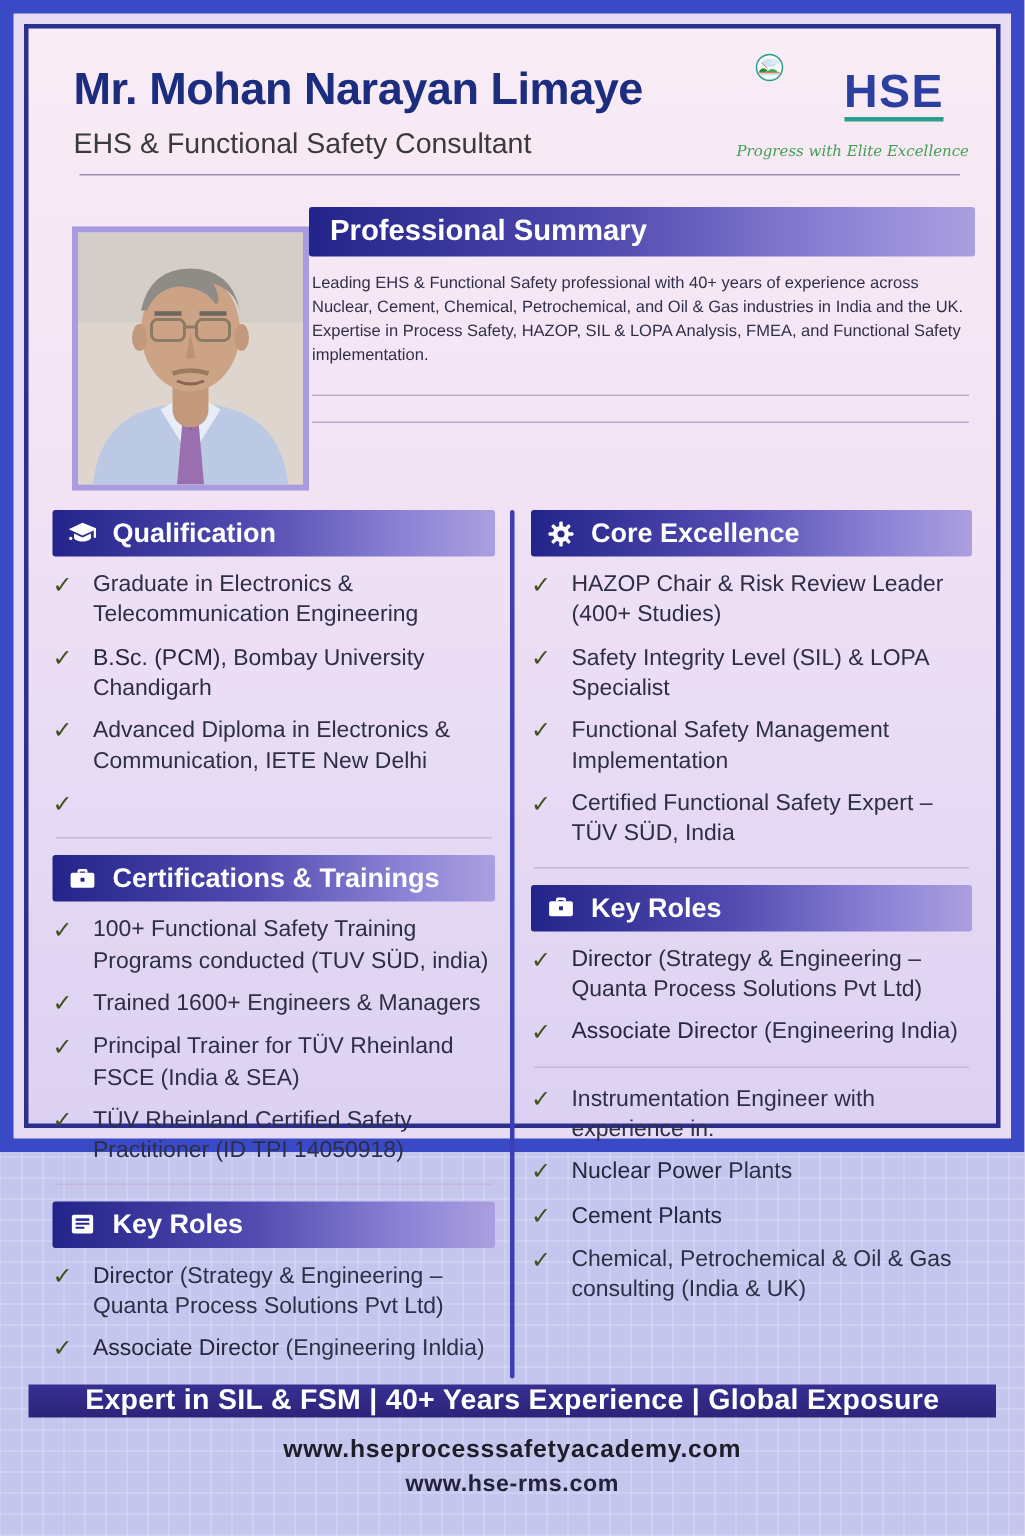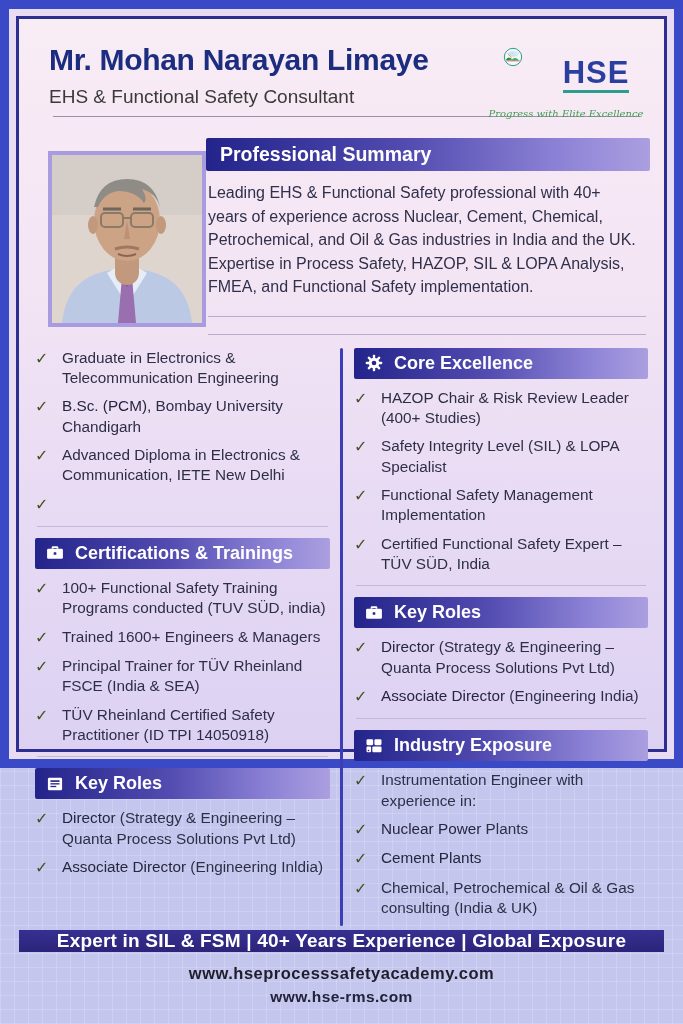--- a/index.html
+++ b/index.html
@@ -23,41 +23,41 @@
     border: 3px solid #2d2f8e;
     background: linear-gradient(180deg, #f8ecf5 0%, #f3e4f4 38%, #e6daf4 70%, #dcd1f2 100%);
     padding: 8px 14px 6px;
     display: flex; flex-direction: column;
   }
 
   
   .header { position: relative; padding: 16px 6px 6px 16px; }
   .name { font-size: 30px; font-weight: 700; color: #1c2c7e; letter-spacing: -0.3px; }
   .job-title { font-size: 19px; color: #3a3a3a; margin-top: 9px; }
-  .logo { position: absolute; top: 20px; right: 4px; width: 160px; text-align: center; }
+  .logo { position: absolute; top: 8px; right: 4px; width: 160px; text-align: right; }
   .logo-row { display: flex; align-items: center; justify-content: center; gap: 4px; }
   .hse-text { font-size: 31px; font-weight: 700; color: #2b3f9e; letter-spacing: 1px;
               border-bottom: 3px solid #2a9d8f; line-height: 1.05; }
   .tagline { margin-top: 5px; font-family: "DejaVu Serif", serif; font-style: italic;
              font-size: 10px; color: #3f9e52; }
   .header-rule { border-top: 1px solid #9a92ac; margin: 8px 4px 0; }
 
   
   .summary-row { display: flex; margin-top: 15px; }
   .photo-frame { flex: none; width: 158px; height: 176px; border: 4px solid #a89be0;
                  margin: 13px 0 0 15px; background: #ddd5cd; }
   .photo-frame svg { display: block; width: 100%; height: 100%; }
   .summary-col { flex: 1; min-width: 0; }
   .bar {
     height: 33px; display: flex; align-items: center; gap: 10px;
     background: linear-gradient(90deg, #23248a 0%, #524bb0 45%, #8d83d6 80%, #ab9fe0 100%);
     color: #fff; font-weight: 700; border-radius: 2px;
   }
   .summary-bar { font-size: 19.5px; padding-left: 14px; }
-  .summary-text { margin: 10px 6px 0 2px; font-size: 16px; color: #30304a; line-height: 1.47; }
+  .summary-text { margin: 10px 6px 0 2px; font-size: 11px; color: #30304a; line-height: 1.47; }
   .ruled { border-top: 1px solid #bcabce; margin: 17px 4px 0 2px; }
 
   
   .columns { display: flex; margin-top: 13px; flex: 1; }
   .col { width: 50%; }
   .col-left  { padding: 0 10px 0 2px; }
   .col-right { padding: 0 2px 0 11px; }
   .col-divider { flex: none; width: 3px; background: #3b3eb5; border-radius: 2px; }
 
   .sec { margin-bottom: 8px; }
@@ -148,20 +148,30 @@
         </div>
         <p class="summary-text">Leading EHS &amp; Functional Safety professional with 40+ years of experience across Nuclear, Cement, Chemical, Petrochemical, and Oil &amp; Gas industries in India and the UK. Expertise in Process Safety, HAZOP, SIL &amp; LOPA Analysis, FMEA, and Functional Safety implementation.</p>
         <div class="ruled"></div>
         <div class="ruled"></div>
       </div>
     </div>
 
     <div class="columns">
       <div class="col col-left" id="col-left">
           <div class="sec">
+            <div class="bar sec-bar">
+              <span class="sec-icon">
+                <svg viewBox="0 0 24 24">
+                  <path fill="#fff" d="M12 3 1 8.2l11 5 9-4.1V15h1.8V7.4Z"></path>
+                  <path fill="#fff" d="M5.2 11.6v3.2c0 1.8 3 3.2 6.8 3.2s6.8-1.4 6.8-3.2v-3.2L12 14.7Z"></path>
+                  <circle cx="2.6" cy="15.5" r="1.3" fill="#fff"></circle>
+                </svg>
+              </span>
+              <span>Qualification</span>
+            </div>
             <ul>
               <li>
                 <span class="check">✓</span>
                 <span><span>Graduate in Electronics &amp; Telecommunication Engineering</span></span>
               </li>
               <li>
                 <span class="check">✓</span>
                 <span><span class="b">B.Sc. (PCM),</span><span> Bombay University Chandigarh</span></span>
               </li>
               <li>
@@ -284,34 +294,20 @@
                 <span><span class="b">Director</span><span> (Strategy &amp; Engineering – Quanta Process Solutions Pvt Ltd)</span></span>
               </li>
               <li>
                 <span class="check">✓</span>
                 <span><span class="b">Associate Director</span><span> (Engineering India)</span></span>
               </li>
             </ul>
           </div>
           <div class="sep"></div>
           <div class="sec">
-            <div class="bar sec-bar">
-              <span class="sec-icon">
-                <svg viewBox="0 0 24 24">
-                  <g fill="#fff">
-                    <rect x="3" y="4" width="8" height="7" rx="1.4"></rect>
-                    <rect x="12.5" y="4" width="8.5" height="7" rx="1.4"></rect>
-                    <rect x="3" y="12.5" width="5.5" height="7" rx="1.4"></rect>
-                    <rect x="10" y="12.5" width="11" height="7" rx="1.4"></rect>
-                  </g>
-                  <circle cx="5.4" cy="17.4" r="1" fill="#26278c"></circle>
-                </svg>
-              </span>
-              <span>Industry Exposure</span>
-            </div>
             <ul>
               <li>
                 <span class="check">✓</span>
                 <span><span>Instrumentation Engineer with experience in:</span></span>
               </li>
               <li>
                 <span class="check">✓</span>
                 <span><span class="b">Nuclear Power</span><span> Plants</span></span>
               </li>
               <li>

